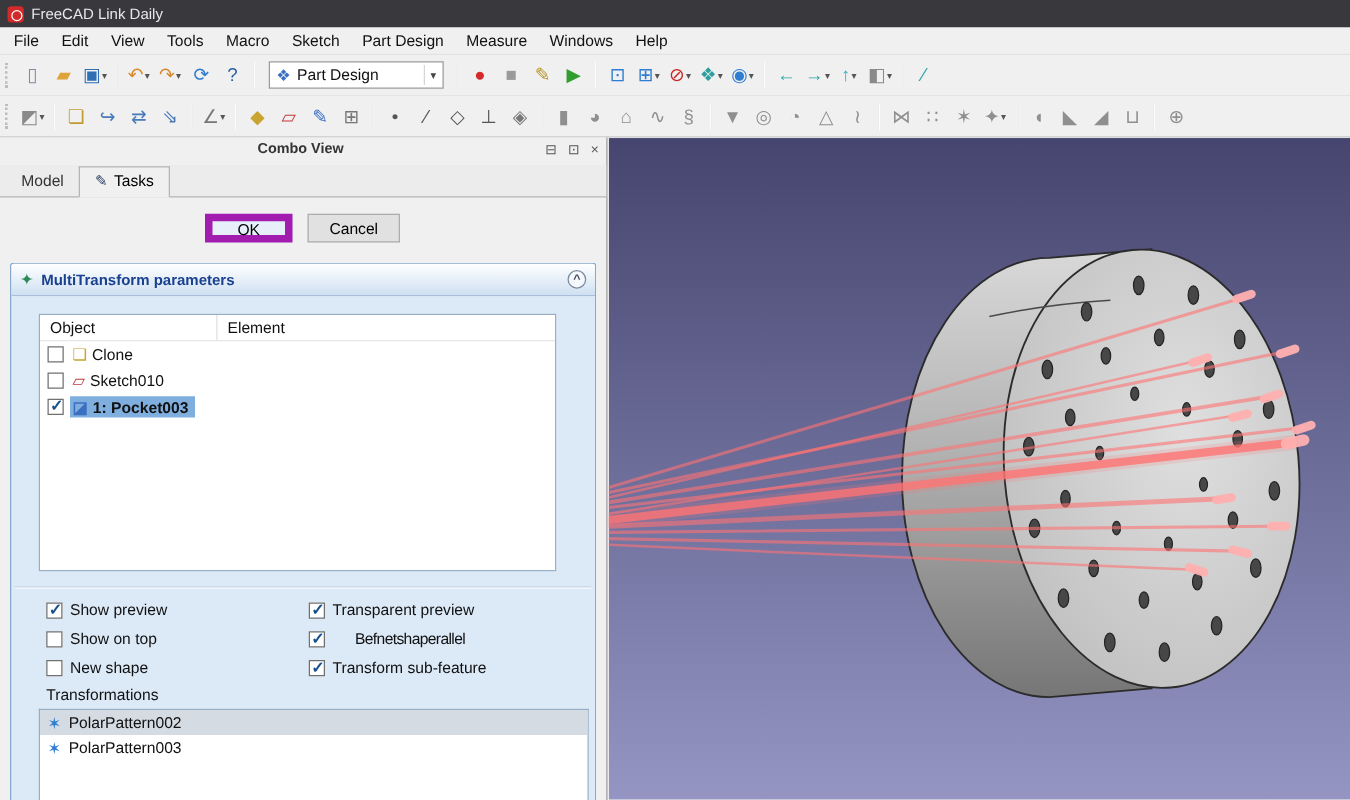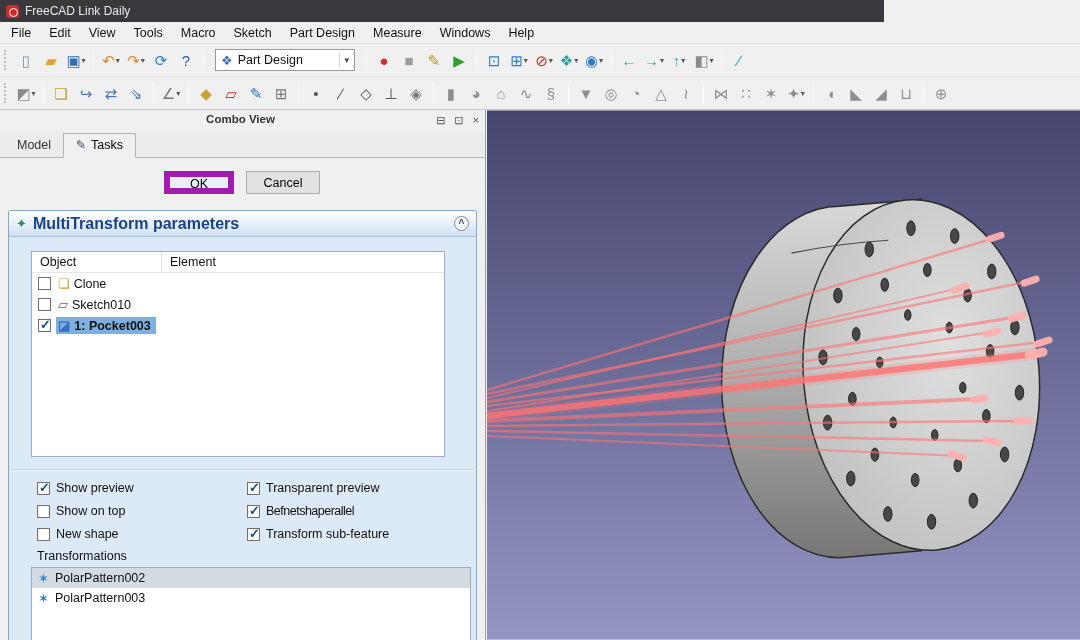--- a/index.html
+++ b/index.html
@@ -1,21 +1,21 @@
 <!DOCTYPE html>
 <html><head>
 <meta charset="utf-8">
 <style>
   html,body{margin:0;padding:0;background:#888;}
   *{box-sizing:border-box;user-select:none;}
   .app{position:relative;width:1080px;height:640px;overflow:hidden;background:#f0f0f0;
        font-family:"Liberation Sans",sans-serif;color:#111;}
 
   
-  .titlebar{position:absolute;left:0;top:0;width:884px;height:22px;background:#38383d;
+  .titlebar{position:absolute;left:0;top:0;width:1080px;height:22px;background:#38383d;
             display:flex;align-items:center;padding:0 6px;gap:6px;}
   .appicon{width:13px;height:13px;background:#d22a2a;border-radius:3px;position:relative;}
   .appicon::after{content:"";position:absolute;left:3px;top:3px;width:7px;height:7px;
                   border:1.5px solid #fff;border-radius:50%;}
   .wtitle{color:#e8e8e8;font-size:12px;}
 
   
   .menubar{position:absolute;left:0;top:22px;width:1080px;height:22px;background:#f0f0f0;
            display:flex;align-items:center;padding-left:2px;border-bottom:1px solid #e2e2e2;}
   .menu-item{padding:3px 9px;font-size:12.5px;color:#111;cursor:default;}
@@ -57,45 +57,45 @@
        background:#e1e1e1;border:1px solid #adadad;padding:0;}
   .okbtn{left:164px;top:61px;width:70px;border:6px solid #a21caf;background:#e7f0fa;}
   .cancelbtn{left:246px;top:61px;width:74px;}
 
   .task-box{position:absolute;left:8px;right:8px;top:100px;bottom:0;background:#dce9f7;
             border:1px solid #86a8cc;border-bottom:none;border-radius:3px 3px 0 0;}
   .task-header{height:26px;display:flex;align-items:center;padding:0 7px;gap:6px;
                background:linear-gradient(#ffffff,#cfe0f2);border-bottom:1px solid #a8c0da;
                border-radius:2px 2px 0 0;}
   .th-ic{font-size:13px;color:#2e8b57;}
-  .th-title{font-weight:bold;font-size:16px;color:#19418f;}
+  .th-title{font-weight:bold;font-size:12px;color:#19418f;}
   .th-collapse{margin-left:auto;width:15px;height:15px;border:1px solid #7a8aa0;border-radius:50%;
                font-size:10px;line-height:13px;text-align:center;color:#445;font-weight:bold;
                background:#f4f8fc;}
 
   .obj-list{position:absolute;left:22px;top:40px;width:414px;height:206px;background:#fff;
             border:1px solid #98aec6;font-size:12.5px;color:#111;overflow:hidden;}
   .ol-header{height:21px;display:flex;border-bottom:1px solid #e6e6e6;}
-  .col-object{width:130px;padding:3px 0 0 8px;border-right:1px solid #e0e0e0;}
+  .col-object{width:142px;padding:3px 0 0 8px;border-right:1px solid #e0e0e0;}
   .col-element{flex:1;padding:3px 0 0 8px;}
   .ol-row{height:21px;display:flex;align-items:center;padding-left:6px;gap:5px;}
   .rowsel{display:inline-flex;align-items:center;gap:4px;padding:1px 5px 1px 2px;}
   .rowsel.selected{background:#7fafdf;font-weight:bold;}
   .mini{font-size:13px;}
   .ic-clone{color:#c9a430;} .ic-sketch{color:#c23b3b;} .ic-pocket{color:#3b6fc2;} .ic-polar{color:#2e7dd1;}
 
   .cb{width:13px;height:13px;background:#fff;border:1px solid #707070;display:inline-block;
       position:relative;flex:none;}
   .cb.checked::after{content:"\2713";position:absolute;left:1px;top:-3px;font-size:13px;
                      font-weight:bold;color:#16518e;}
 
   .hsep{position:absolute;left:3px;right:3px;top:258px;height:2px;
         border-top:1px solid #c3d3e6;border-bottom:1px solid #f4f9ff;}
   .opt{position:absolute;display:flex;align-items:center;gap:6px;font-size:12.5px;color:#111;text-align:right;}
-  .garbled{letter-spacing:-0.5px;}
+  .garbled{letter-spacing:-0.5px;margin-left:18px;}
 
   .tf-label{position:absolute;left:28px;top:338px;font-size:12.5px;color:#111;}
   .tf-list{position:absolute;left:22px;top:356px;width:440px;bottom:0;background:#fff;
            border:1px solid #98aec6;border-bottom:none;overflow:hidden;}
   .tf-row{height:20px;display:flex;align-items:center;gap:6px;padding-left:6px;font-size:12.5px;}
   .tf-row.selected{background:#d4dbe2;}
 
   
   .viewport{position:absolute;left:487px;top:110px;width:593px;height:530px;}
   .viewport svg{display:block;}

